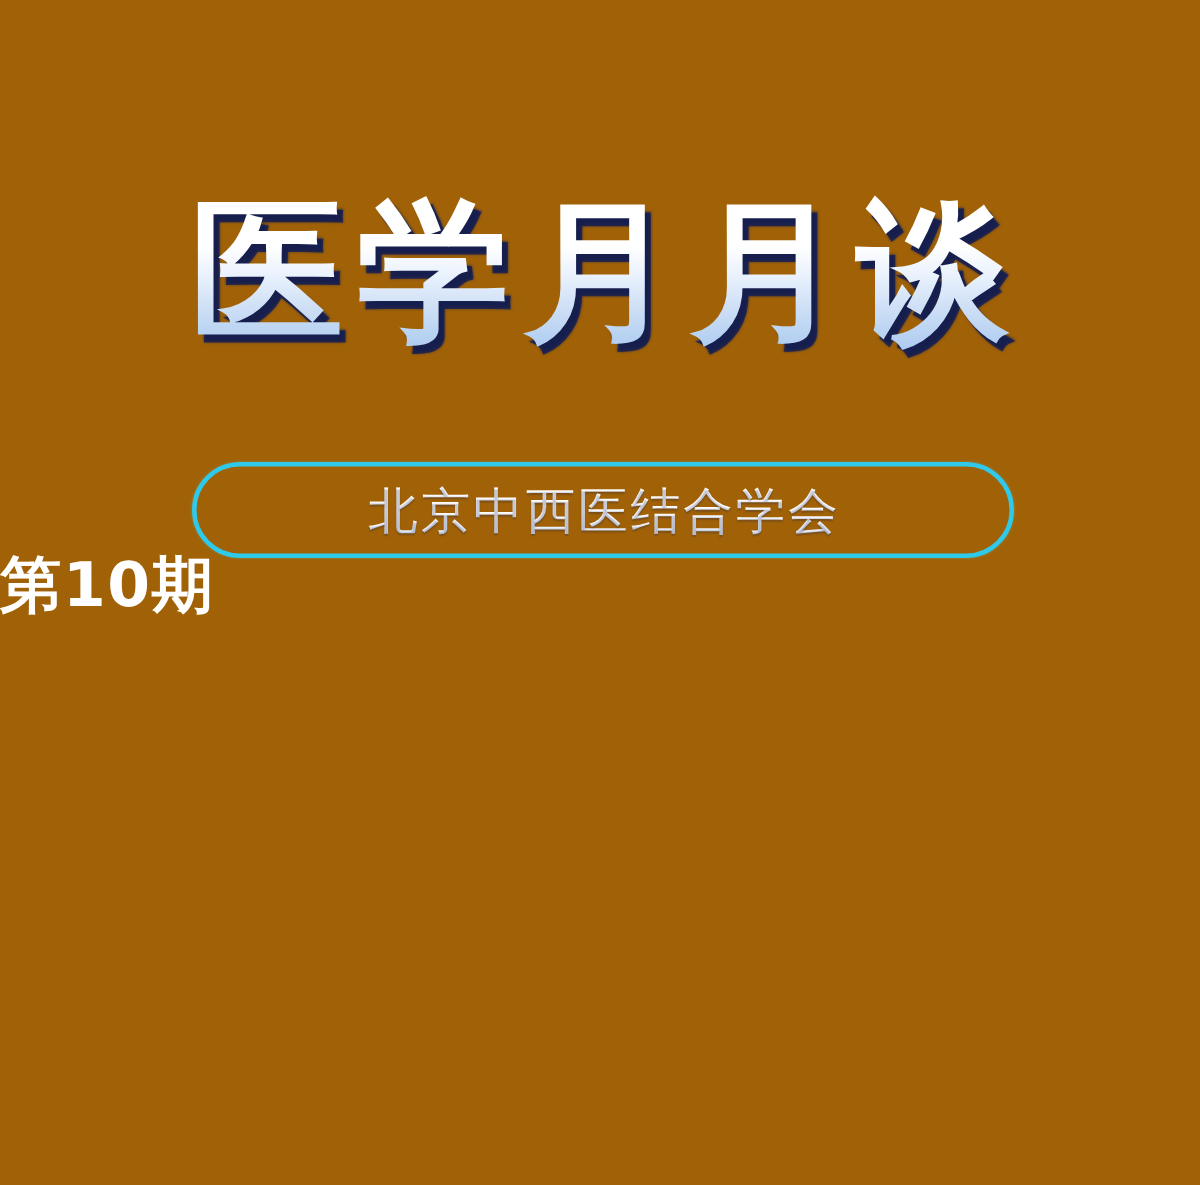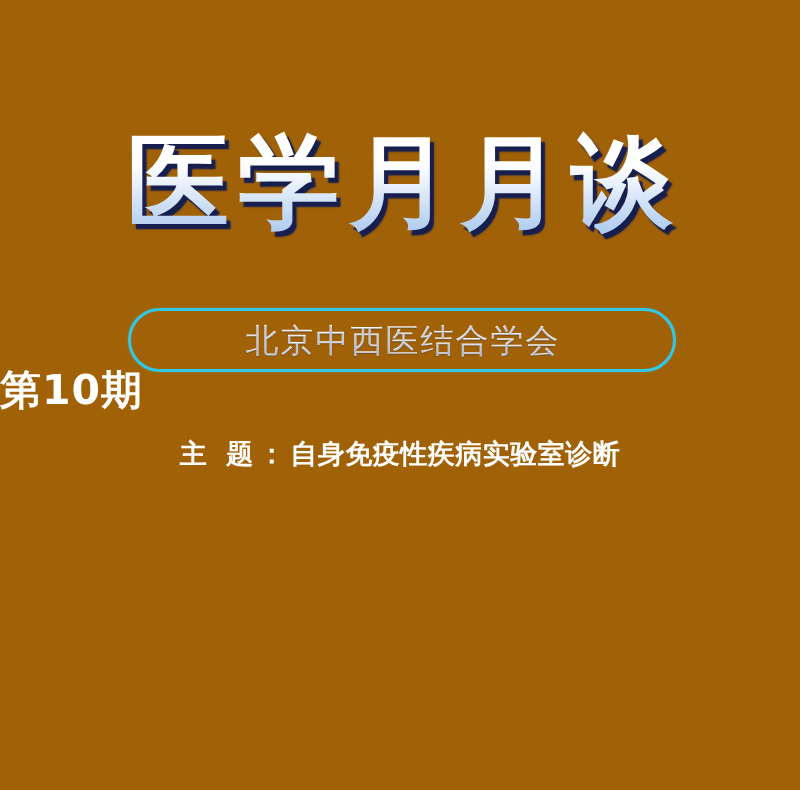--- a/index.html
+++ b/index.html
@@ -168,19 +168,16 @@
   <div class="title-block">
     <h1 class="main-title">医学月月谈</h1>
   </div>
 
   <div class="org-pill">
     <span class="org-name">北京中西医结合学会</span>
   </div>
 
   <div class="issue-number">第10期</div>
 
-  <div class="topic-line">
-    <span class="topic-label">主 题：</span><span class="topic-value">自身免疫性疾病实验室诊断</span>
-  </div>
 
   <div class="lower-area"></div>
 
 </div>
 
 </body></html>

